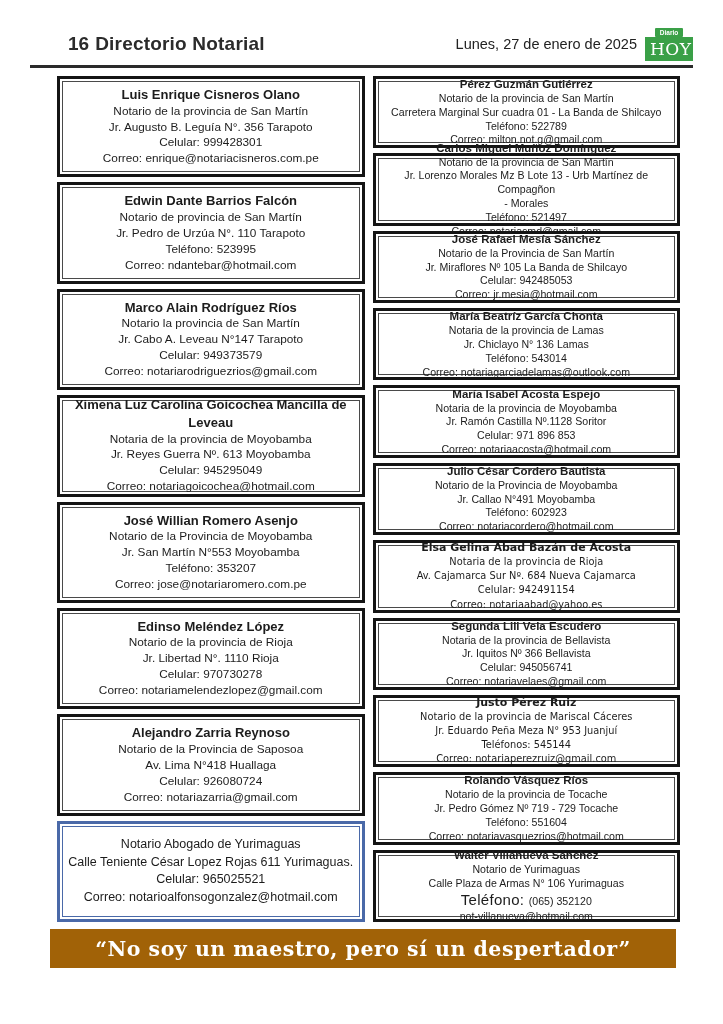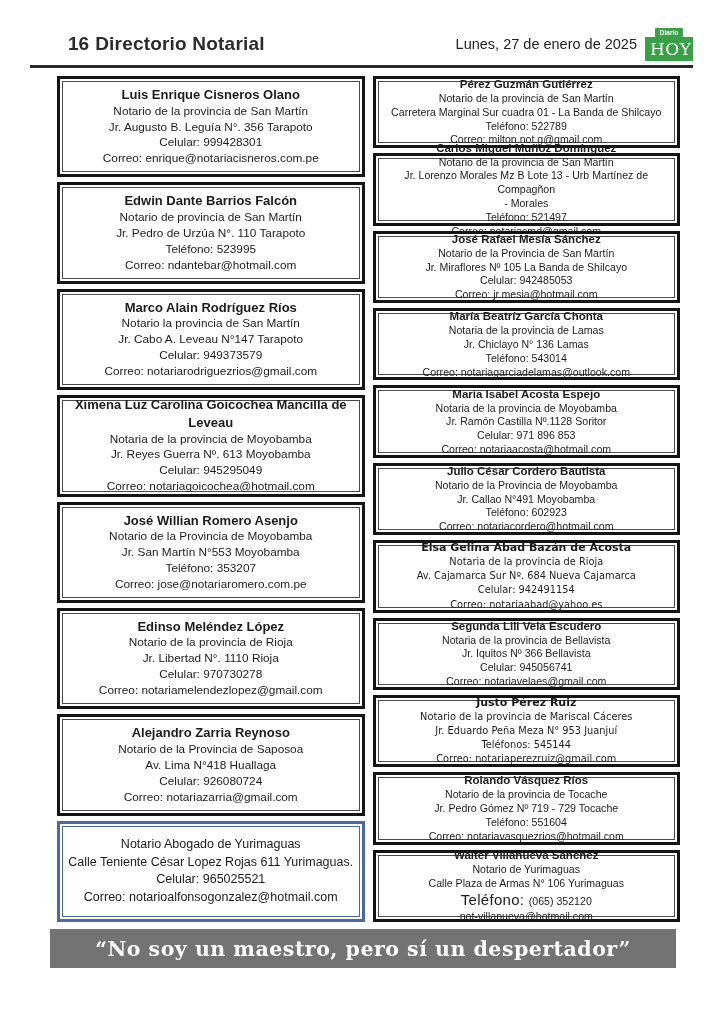--- a/index.html
+++ b/index.html
@@ -63,21 +63,21 @@
   
   .card.highlight { border-color: #4a69a8; }
   .card.highlight .card-inner { border-color: #4a69a8; }
   .card.highlight .card-name { font-size: 14px; }
   .card.highlight .card-line { font-size: 12.5px; line-height: 1.4; }
   
   .phone-label-large { font-size: 15px; letter-spacing: 0.3px; }
   
   .banner {
     margin: 7px 47px 0 50px; height: 39px;
-    background: #737373;
+    background: #a16207;
     display: flex; align-items: center; justify-content: center;
   }
   .banner-quote {
     color: #ffffff; font-family: "DejaVu Serif", serif;
     font-weight: bold; font-size: 20.5px; letter-spacing: 0.5px;
   }
 </style>
 </head>
 <body>
 

